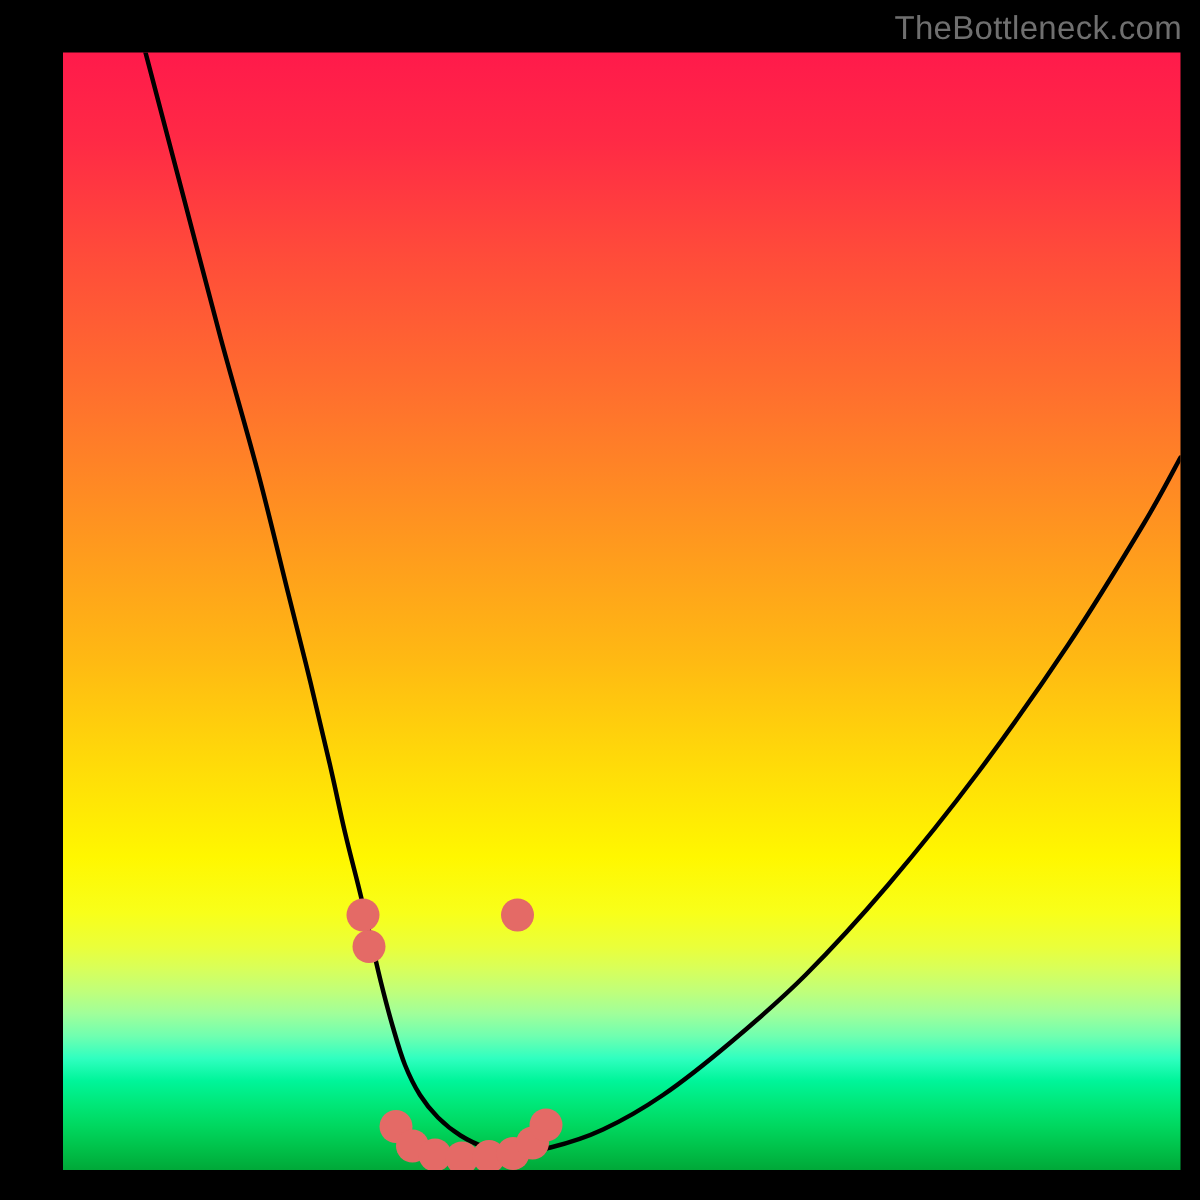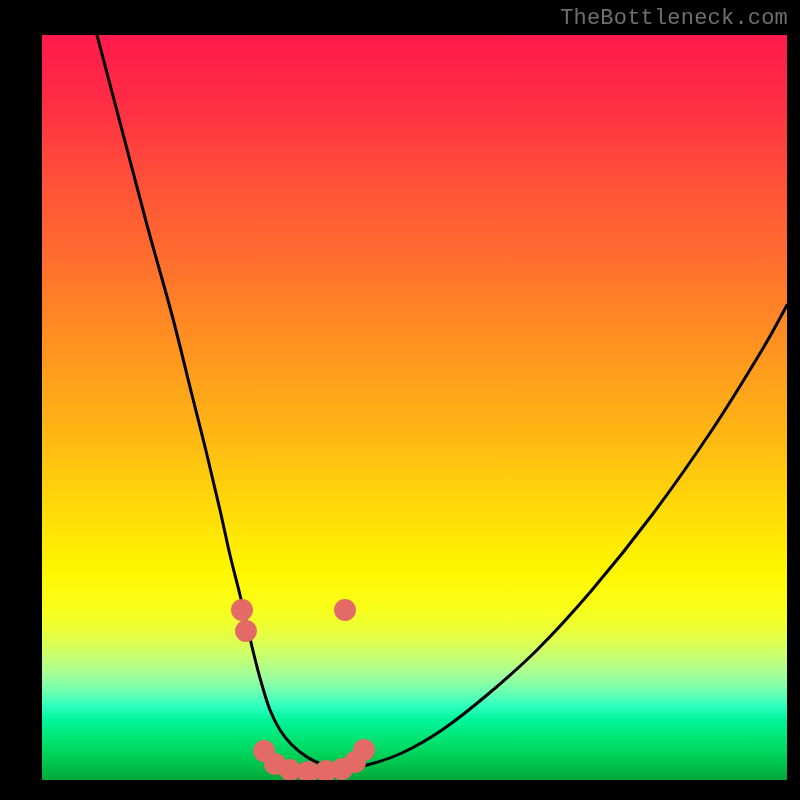--- a/index.html
+++ b/index.html
@@ -52,21 +52,21 @@
     position: absolute;
     left: 0;
     top: 0;
     width: 745px;
     height: 745px;
   }
   .watermark {
     position: absolute;
     top: 6px;
     right: 12px;
-    font-family: Liberation Mono, monospace;
+    font-family: Liberation Sans, sans-serif;
     font-size: 22px;
     color: #6f6f6f;
     letter-spacing: 0.2px;
     user-select: none;
   }
 </style>
 </head>
 <body>
 
 <div class="frame">

